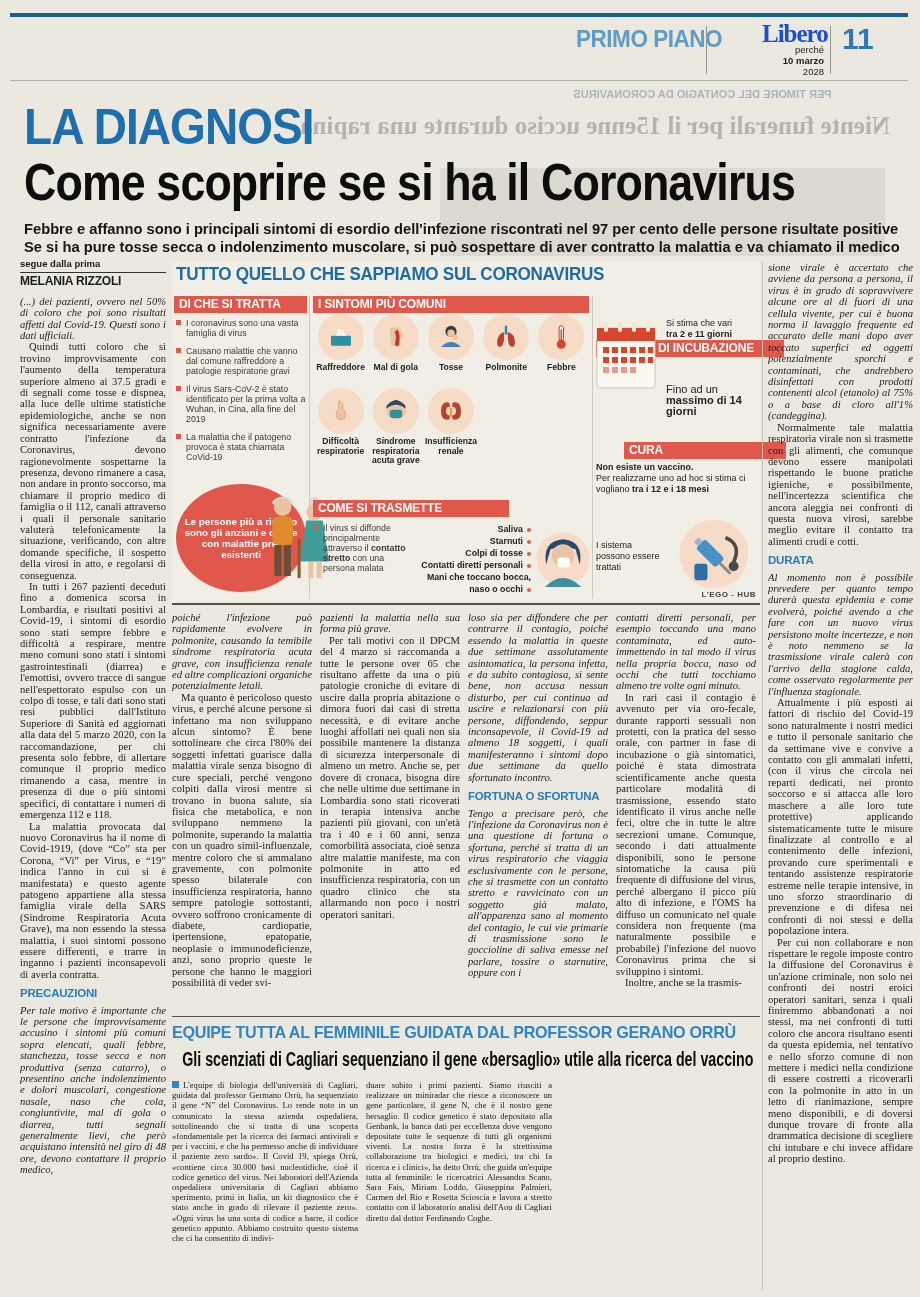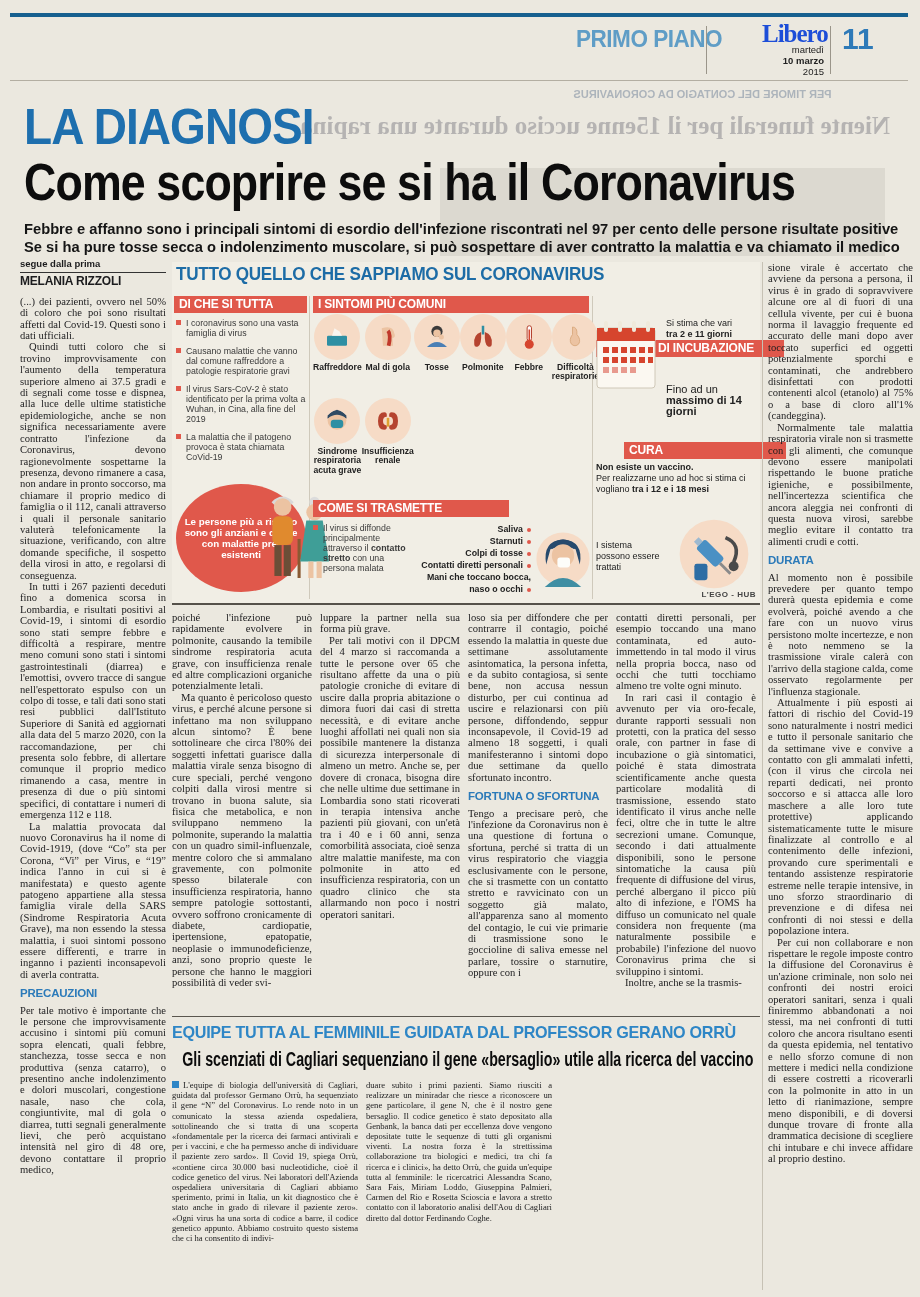--- a/index.html
+++ b/index.html
@@ -29,21 +29,21 @@
         letter-spacing:-1px;transform:scaleX(.92);transform-origin:left top;white-space:nowrap;}
   #lead-headline{position:absolute;left:24px;top:152px;margin:0;width:990px;font-size:52px;font-weight:bold;
         color:#0d0d0d;letter-spacing:-1px;transform:scaleX(.86);transform-origin:left top;white-space:nowrap;}
   #deck{position:absolute;left:24px;top:220px;width:900px;font-size:15px;font-weight:bold;line-height:17.5px;
         color:#151515;transform:scaleX(.98);transform-origin:left top;}
   
   .col{position:absolute;overflow:hidden;}
   .body-text{font-family:"Liberation Serif",serif;font-size:10.6px;line-height:11.4px;
         text-align:justify;color:#1c1c1e;}
   .body-text p{margin:0;text-indent:9px;}
-  .body-text p.noindent{text-indent:0;}
+  .body-text p.noindent{text-indent:0;font-style:italic;}
   .subhead{font-family:"Liberation Sans",sans-serif;font-weight:bold;font-size:11.5px;color:#2b7ab9;
         margin:8px 0 5px;letter-spacing:-0.2px;}
   #col1{left:20px;top:258px;width:146px;height:1032px;}
   #col2{left:172px;top:612px;width:140px;height:404px;}
   #col3{left:320px;top:612px;width:140px;height:404px;}
   #col4{left:468px;top:612px;width:140px;height:404px;}
   #col5{left:616px;top:612px;width:140px;height:404px;}
   #col6{left:768px;top:262px;width:145px;height:1030px;}
   .byline{margin-bottom:8px;}
   .byline .continued{font-size:9.5px;font-weight:bold;font-family:"Liberation Sans",sans-serif;
@@ -62,21 +62,21 @@
   
   #about-bullets{position:absolute;left:4px;top:56px;width:130px;}
   .ib{display:flex;margin-bottom:8px;font-size:8.8px;line-height:10px;color:#3a3a3a;font-weight:500;}
   .ib .sq{flex:0 0 5px;width:5px;height:5px;background:#e0584b;margin:2px 5px 0 0;}
   #risk-circle{position:absolute;left:4px;top:222px;width:130px;height:108px;border-radius:50%;
         background:#e0584b;color:#fff;font-size:9.8px;font-weight:bold;line-height:11px;text-align:center;
         display:flex;align-items:center;justify-content:center;padding:6px;box-sizing:border-box;}
   #couple{position:absolute;left:88px;top:226px;width:72px;height:106px;}
   
   #sym-grid{position:absolute;left:141px;top:52px;width:276px;display:grid;
-        grid-template-columns:repeat(6,1fr);row-gap:16px;}
+        grid-template-columns:repeat(5,1fr);row-gap:16px;}
   .sym{text-align:center;}
   .sym-circle{width:46px;height:46px;border-radius:50%;background:#f6dbc6;margin:0 auto;
         display:flex;align-items:center;justify-content:center;}
   .sym-circle svg{width:30px;height:30px;}
   .sym-label{margin-top:3px;font-size:8.6px;font-weight:bold;line-height:9.4px;color:#222;}
   
   #trans{position:absolute;left:141px;top:238px;width:278px;}
   #trans-row{display:flex;margin-top:6px;}
   #trans-bullet{flex:0 0 96px;}
   #trans-list{flex:1;text-align:right;font-size:8.8px;font-weight:bold;color:#222;}
@@ -111,23 +111,23 @@
 </head>
 <body>
 
 <div class="page">
 
   <div class="top-rule"></div>
   <div id="section-label">PRIMO PIANO</div>
   <div id="hdr-sep1" class="vsep"></div>
   <div id="masthead">Libero</div>
   <div id="masthead-date">
-    <span>martedì</span><br>
+    <span>perché</span><br>
     <b>10 marzo</b><br>
-    <span>2015</span>
+    <span>2028</span>
   </div>
   <div id="hdr-sep2" class="vsep"></div>
   <div id="page-number">11</div>
   <div class="hdr-hairline"></div>
 
   <div id="ghost-kicker" class="ghost">PER TIMORE DEL CONTAGIO DA CORONAVIRUS</div>
   <div id="ghost-headline" class="ghost">Niente funerali per il 15enne ucciso durante una rapina</div>
   <div id="ghost-photo"></div>
 
   <div id="lead-kicker">LA DIAGNOSI</div>
@@ -148,21 +148,21 @@
     <p>La malattia provocata dal nuovo Coronavirus ha il nome di Covid-1919, (dove “Co” sta per Corona, “Vi” per Virus, e “19” indica l'anno in cui si è manifestata) e questo agente patogeno appartiene alla stessa famiglia virale della SARS (Sindrome Respiratoria Acuta Grave), ma non essendo la stessa malattia, i suoi sintomi possono essere differenti, e trarre in inganno i pazienti inconsapevoli di averla contratta.</p>
     <h3 class="subhead">PRECAUZIONI</h3>
     <p class="noindent">Per tale motivo è importante che le persone che improvvisamente accusino i sintomi più comuni sopra elencati, quali febbre, stanchezza, tosse secca e non produttiva (senza catarro), o presentino anche indolenzimento e dolori muscolari, congestione nasale, naso che cola, congiuntivite, mal di gola o diarrea, tutti segnali generalmente lievi, che però acquistano intensità nel giro di 48 ore, devono contattare il proprio medico,</p>
   </div>
 
   <div id="infographic">
     <div id="info-title">TUTTO QUELLO CHE SAPPIAMO SUL CORONAVIRUS</div>
     <div class="ivline" style="left:137px;"></div>
     <div class="ivline" style="left:420px;"></div>
 
-    <div class="rbar" style="left:2px;top:34px;width:133px;">DI CHE SI TUTTA</div>
+    <div class="rbar" style="left:2px;top:34px;width:133px;">DI CHE SI TRATTA</div>
     <div id="about-bullets">
       <div class="ib">
           <span class="sq"></span>
           <span>I coronavirus sono una vasta famiglia di virus</span>
         </div>
       <div class="ib">
           <span class="sq"></span>
           <span>Causano malattie che vanno dal comune raffreddore a patologie respiratorie gravi</span>
         </div>
       <div class="ib">
@@ -362,21 +362,21 @@
       </svg>
     </div>
     <div id="info-credit">L'EGO - HUB</div>
   </div>
 
   <div id="col2" class="col body-text">
     <p class="noindent">poiché l'infezione può rapidamente evolvere in polmonite, causando la temibile sindrome respiratoria acuta grave, con insufficienza renale ed altre complicazioni organiche potenzialmente letali.</p>
     <p>Ma quanto è pericoloso questo virus, e perché alcune persone si infettano ma non sviluppano alcun sintomo? È bene sottolineare che circa l'80% dei soggetti infettati guarisce dalla malattia virale senza bisogno di cure speciali, perché vengono colpiti dalla virosi mentre si trovano in buona salute, sia fisica che metabolica, e non sviluppano nemmeno la polmonite, superando la malattia con un quadro simil-influenzale, mentre coloro che si ammalano gravemente, con polmonite spesso bilaterale con insufficienza respiratoria, hanno sempre patologie sottostanti, ovvero soffrono cronicamente di diabete, cardiopatie, ipertensione, epatopatie, neoplasie o immunodeficienze, anzi, sono proprio queste le persone che hanno le maggiori possibilità di veder svi-</p>
   </div>
   <div id="col3" class="col body-text">
-    <p class="noindent">luppare la partner nella sua forma più grave.</p>
+    <p class="noindent">pazienti la malattia nella sua forma più grave.</p>
     <p>Per tali motivi con il DPCM del 4 marzo si raccomanda a tutte le persone over 65 che risultano affette da una o più patologie croniche di evitare di uscire dalla propria abitazione o dimora fuori dai casi di stretta necessità, e di evitare anche luoghi affollati nei quali non sia possibile mantenere la distanza di sicurezza interpersonale di almeno un metro. Anche se, per dovere di cronaca, bisogna dire che nelle ultime due settimane in Lombardia sono stati ricoverati in terapia intensiva anche pazienti più giovani, con un'età tra i 40 e i 60 anni, senza comorbilità associata, cioè senza altre malattie manifeste, ma con polmonite in atto ed insufficienza respiratoria, con un quadro clinico che sta allarmando non poco i nostri operatori sanitari.</p>
   </div>
   <div id="col4" class="col body-text">
     <p class="noindent">loso sia per diffondere che per contrarre il contagio, poiché essendo la malattia in queste due settimane assolutamente asintomatica, la persona infetta, e da subito contagiosa, si sente bene, non accusa nessun disturbo, per cui continua ad uscire e relazionarsi con più persone, diffondendo, seppur inconsapevole, il Covid-19 ad almeno 18 soggetti, i quali manifesteranno i sintomi dopo due settimane da quello sfortunato incontro.</p>
     <h3 class="subhead">FORTUNA O SFORTUNA</h3>
     <p class="noindent">Tengo a precisare però, che l'infezione da Coronavirus non è una questione di fortuna o sfortuna, perché si tratta di un virus respiratorio che viaggia esclusivamente con le persone, che si trasmette con un contatto stretto e ravvicinato con un soggetto già malato, all'apparenza sano al momento del contagio, le cui vie primarie di trasmissione sono le goccioline di saliva emesse nel parlare, tossire o starnutire, oppure con i</p>
   </div>
   <div id="col5" class="col body-text">
     <p class="noindent">contatti diretti personali, per esempio toccando una mano contaminata, ed auto-immettendo in tal modo il virus nella propria bocca, naso od occhi che tutti tocchiamo almeno tre volte ogni minuto.</p>
     <p>In rari casi il contagio è avvenuto per via oro-fecale, durante rapporti sessuali non protetti, con la pratica del sesso orale, con partner in fase di incubazione o già sintomatici, poiché è stata dimostrata scientificamente anche questa particolare modalità di trasmissione, essendo stato identificato il virus anche nelle feci, oltre che in tutte le altre secrezioni umane. Comunque, secondo i dati attualmente disponibili, sono le persone sintomatiche la causa più frequente di diffusione del virus, perché albergano il picco più alto di infezione, e l'OMS ha diffuso un comunicato nel quale considera non frequente (ma naturalmente possibile e probabile) l'infezione del nuovo Coronavirus prima che si sviluppino i sintomi.</p>

